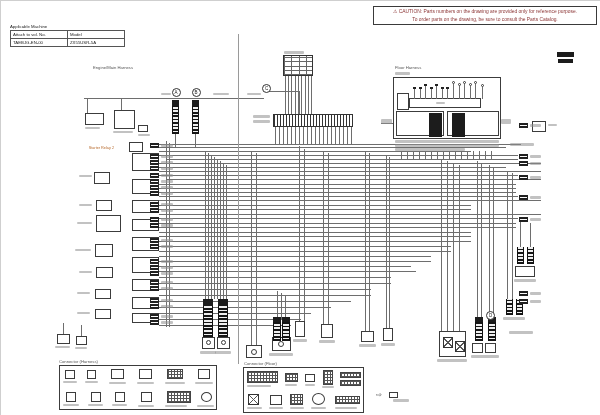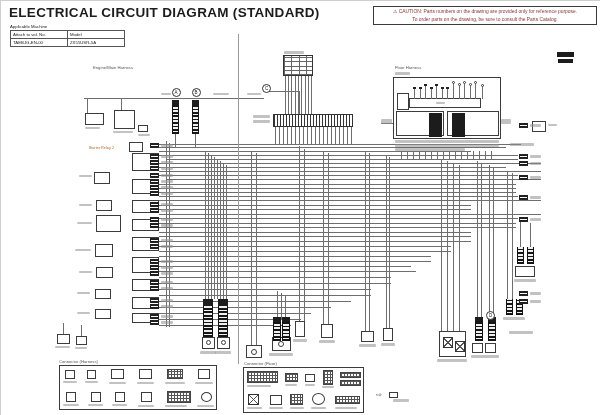--- a/index.html
+++ b/index.html
@@ -40,21 +40,20 @@
         font-size:4.5px;line-height:7px;text-align:center;color:#222;background:#fff}
   .pin-c{position:absolute;border:1px solid #333;border-radius:50%;width:3px;height:3px;background:#fff;box-sizing:border-box}
   .pin-cap{position:absolute;background:#222;width:3px;height:2px}
   .arrow{font-size:7px;color:#444;line-height:7px}
 </style>
 </head>
 <body>
 
 <div id="page">
 
-  <div class="abs t-title" style="left:8px;top:4px">ELECTRICAL CIRCUIT DIAGRAM (STANDARD)</div>
   <div class="abs t-small" style="left:9px;top:23px">Applicable Machine</div>
   <table class="abs am-table" style="left:9px;top:29px">
     <tbody>
         <tr>
       <td>Attach to vol. No.</td>
       <td>Model</td>
     </tr>
     <tr>
       <td>TAEBJG-EN-00</td>
       <td>ZX55USR-5A</td>

